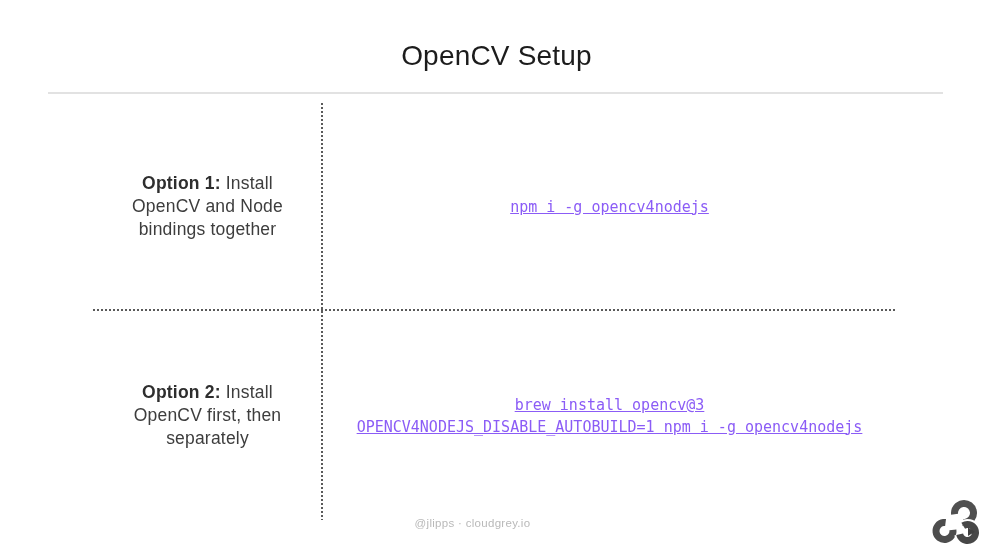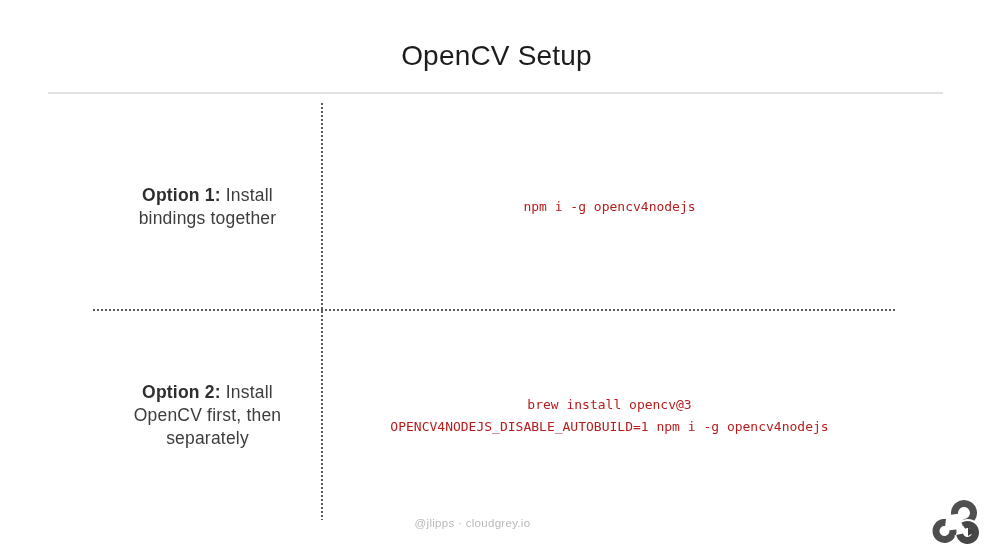--- a/index.html
+++ b/index.html
@@ -49,22 +49,22 @@
 
   .label-cell p {
     margin: 0; font-size: 17.5px; line-height: 23px;
     color: #3d3d3d; letter-spacing: 0.2px; white-space: nowrap;
   }
   .label-cell strong { font-weight: 700; color: #2e2e2e; }
 
   .code-line {
     display: block;
     font-family: "DejaVu Sans Mono", "Liberation Mono", monospace;
-    font-size: 13px; line-height: 22px;
-    color: #b91c1c; white-space: nowrap;
+    font-size: 15px; line-height: 22px;
+    color: #8b5cf6; white-space: nowrap; text-decoration: underline;
   }
 
   
   .footer {
     position: absolute; left: 20px; right: 68px; top: 517px; height: 15px;
     display: flex; align-items: center; gap: 10px; flex-direction: column;
   }
   .credit {
     font-size: 11.5px; color: #b9b9b9; letter-spacing: 0.3px; white-space: nowrap;
   }
@@ -79,20 +79,21 @@
 <body>
 
 <div class="slide">
 
   <h1 class="title">OpenCV Setup</h1>
   <div class="title-rule"></div>
 
   <div class="row row1">
     <div class="cell label-cell">
       <p><strong>Option 1:</strong> <span>Install</span></p>
+      <p>OpenCV and Node</p>
       <p>bindings together</p>
     </div>
     <div class="cell code-cell">
       <code class="code-line">npm i -g opencv4nodejs</code>
     </div>
   </div>
 
   <div class="v-dotted"></div>
   <div class="h-dotted"></div>
 

